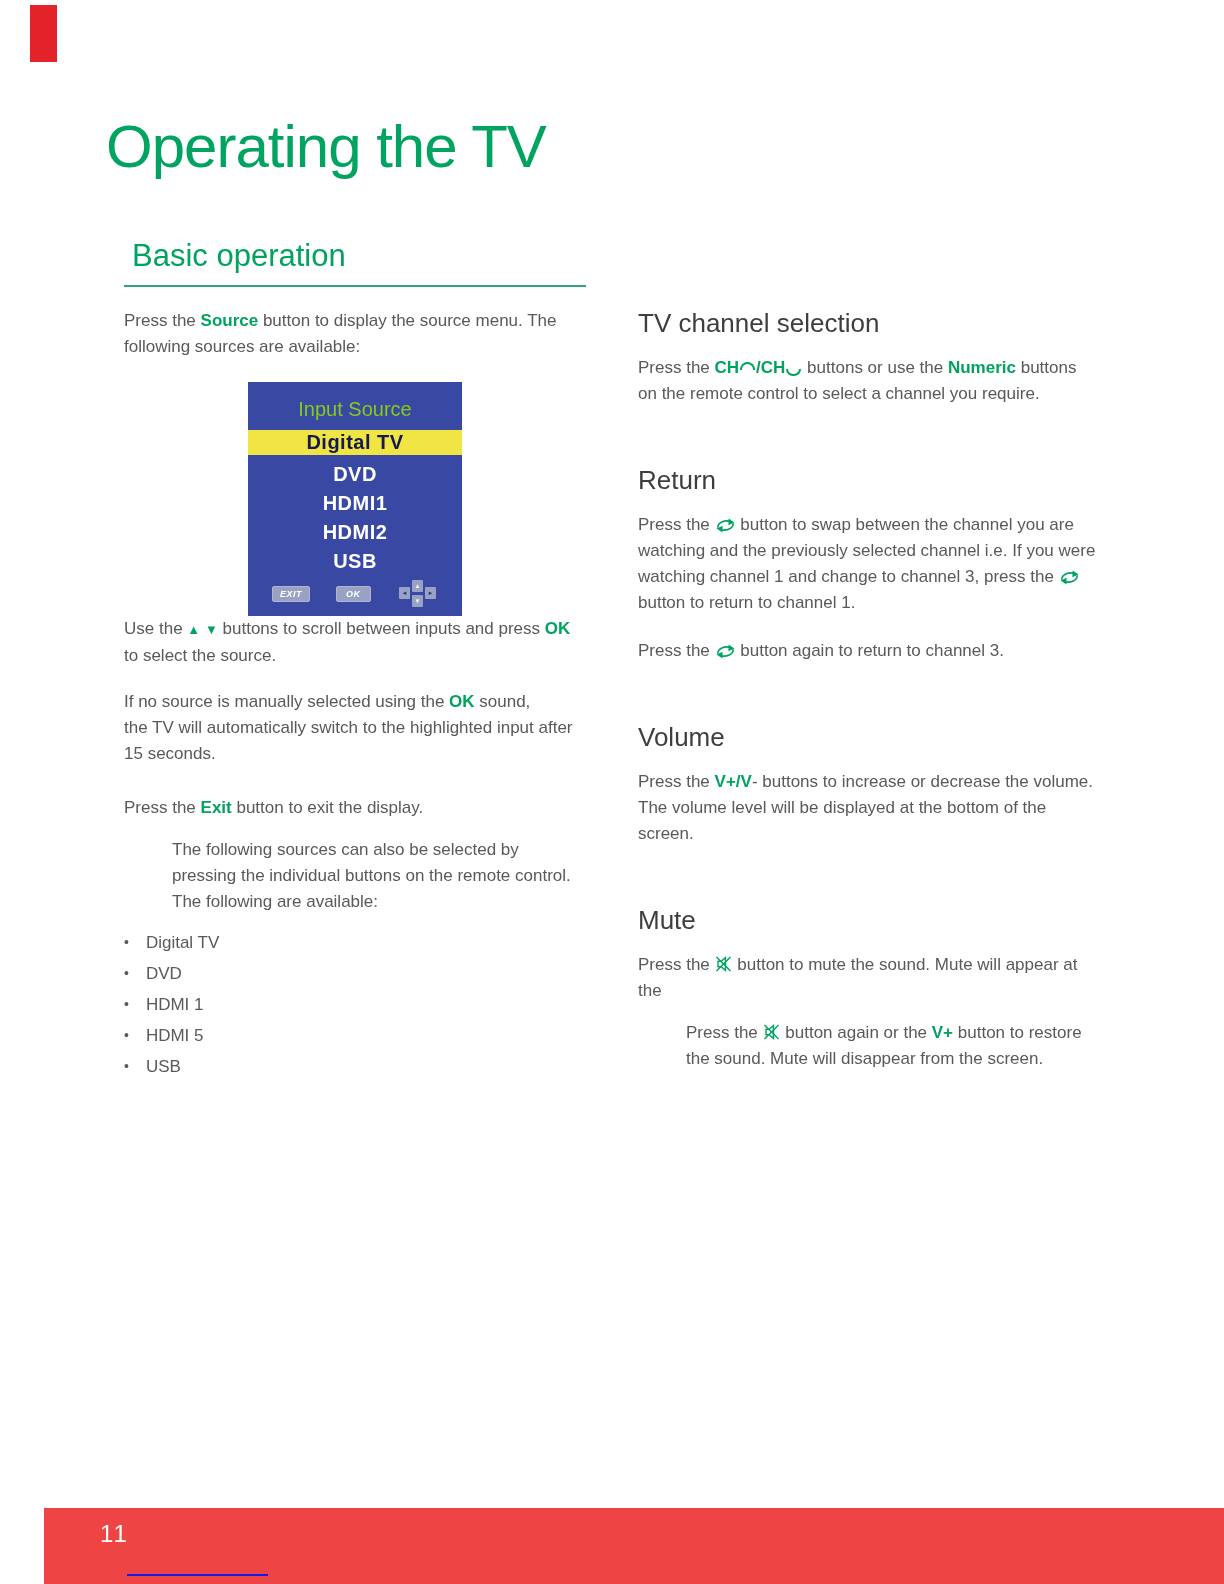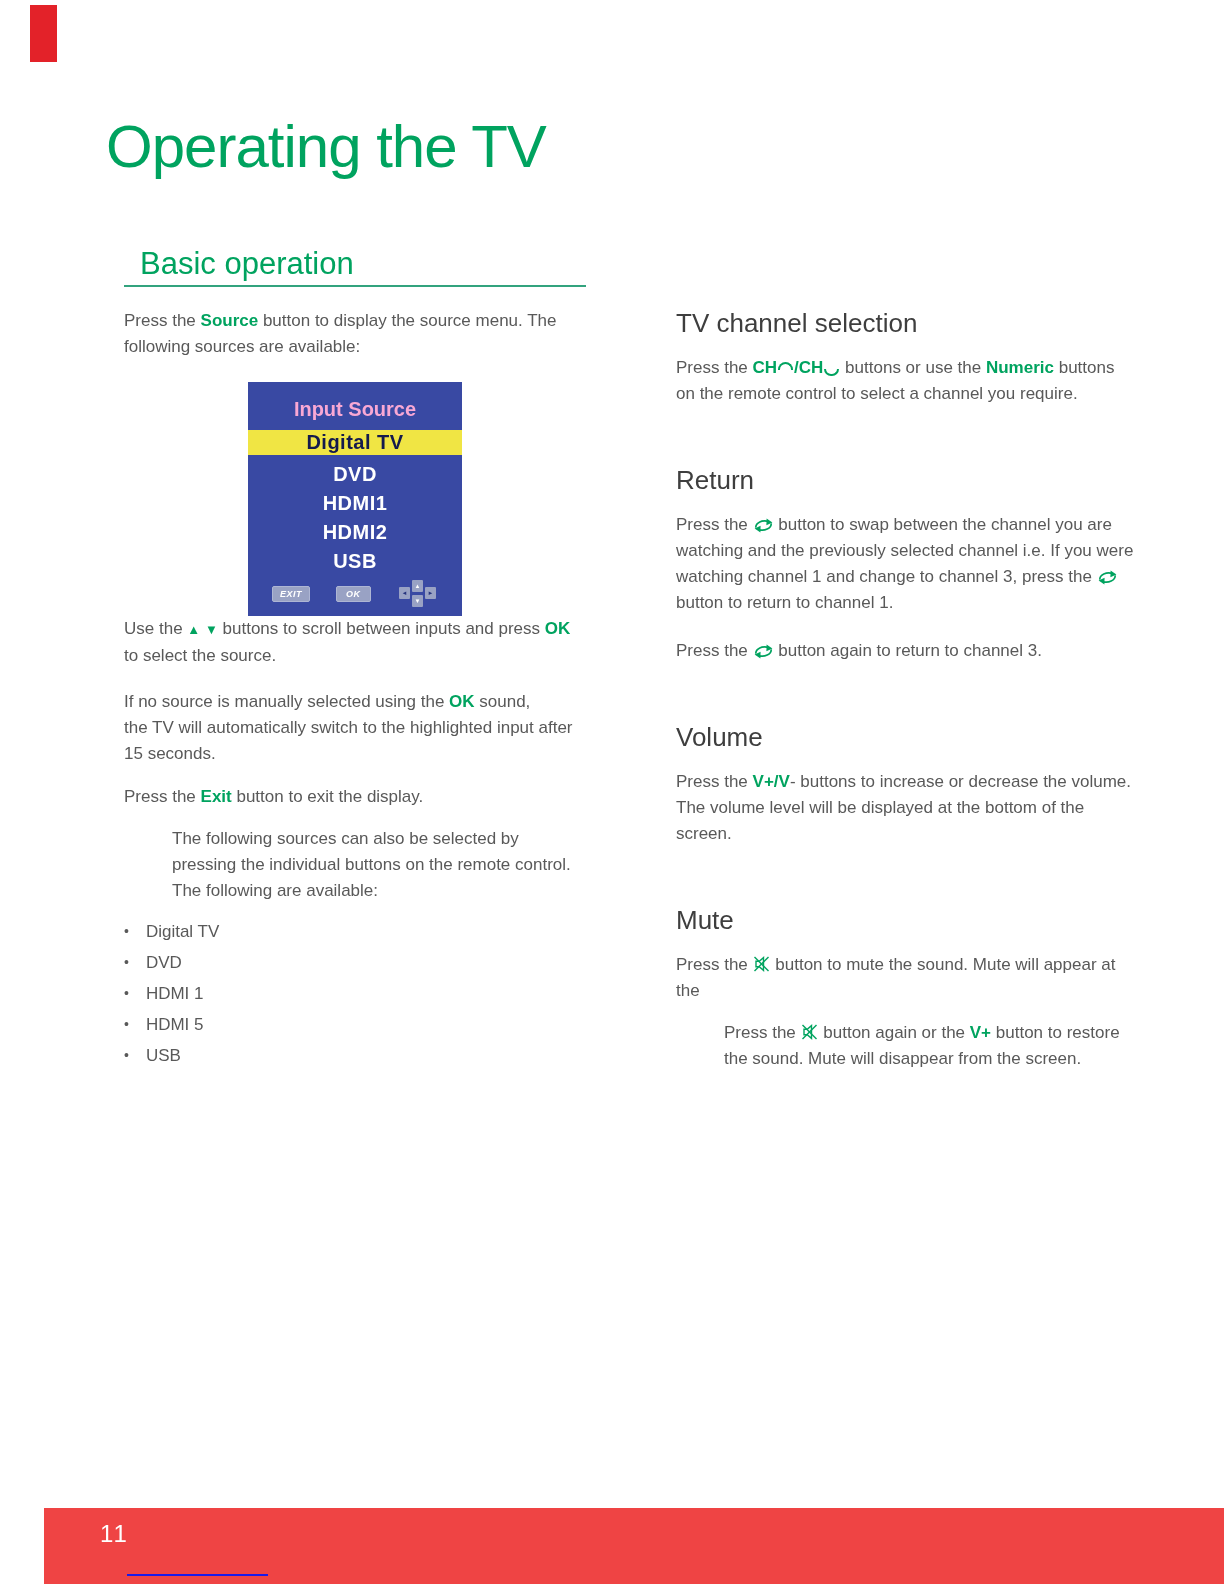--- a/index.html
+++ b/index.html
@@ -7,41 +7,41 @@
     position:relative; width:1224px; height:1584px; background:#ffffff;
     font-family:"Liberation Sans", sans-serif; overflow:hidden;
   }
   .red-tab { position:absolute; left:30px; top:5px; width:27px; height:57px; background:#E32229; }
 
   .doc-title {
     position:absolute; left:106px; top:112px; margin:0;
     font-size:60px; font-weight:400; letter-spacing:-1px; color:#00A35F;
   }
   .section-title {
-    position:absolute; left:124px; top:230px; margin:16px;
+    position:absolute; left:124px; top:230px; margin:8px;
     font-size:31px; font-weight:400; color:#00A35F;
   }
   .section-rule { position:absolute; left:124px; top:285px; width:462px; height:2px; background:#33A37E; }
 
   .col { position:absolute; top:308px; width:462px; color:#595959; }
   .col-left  { left:124px; }
-  .col-right { left:676px; }
+  .col-right { left:638px; }
 
   .sub-heading { font-size:26px; font-weight:400; color:#3E3E3E; margin:0 0 16px 0; }
   .body { font-size:17px; line-height:26px; margin:0; color:#595959; }
   .accent { color:#00A35F; font-weight:bold; }
   .tri { font-size:13px; }
 
   .mt16 { margin-top:16px;margin-left:48px; } .mt20 { margin-top:20px; } .mt22 { margin-top:22px; }
-  .mt26 { margin-top:17px; } .mt102 { }
+  .mt26 { margin-top:28px; } .mt102 { }
   .gap-heading { margin-top:58px; }
 
   
   .osd { position:relative; margin:22px 0 0 124px; width:214px; height:234px; background:#3949A3; }
-  .osd-title { padding-top:16px; text-align:center; color:#f9a8d4; font-size:20px; font-weight:700; }
+  .osd-title { padding-top:16px; text-align:center; color:#84cc16; font-size:20px; font-weight:400; }
   .osd-selected {
     margin-top:9px; background:#F0E544; height:25px; line-height:25px;
     text-align:center; color:#141A4D; font-size:20px; font-weight:700; letter-spacing:0.5px;
   }
   .osd-items { margin-top:5px; }
   .osd-item { height:29px; line-height:29px; text-align:center; color:#ffffff;
     font-size:20px; font-weight:700; letter-spacing:0.5px; }
   .osd-controls { position:absolute; left:0; right:0; bottom:9px; height:27px; }
   .osd-btn {
     position:absolute; top:6px; background:#99A2C4; color:#fff; font-size:9px;

